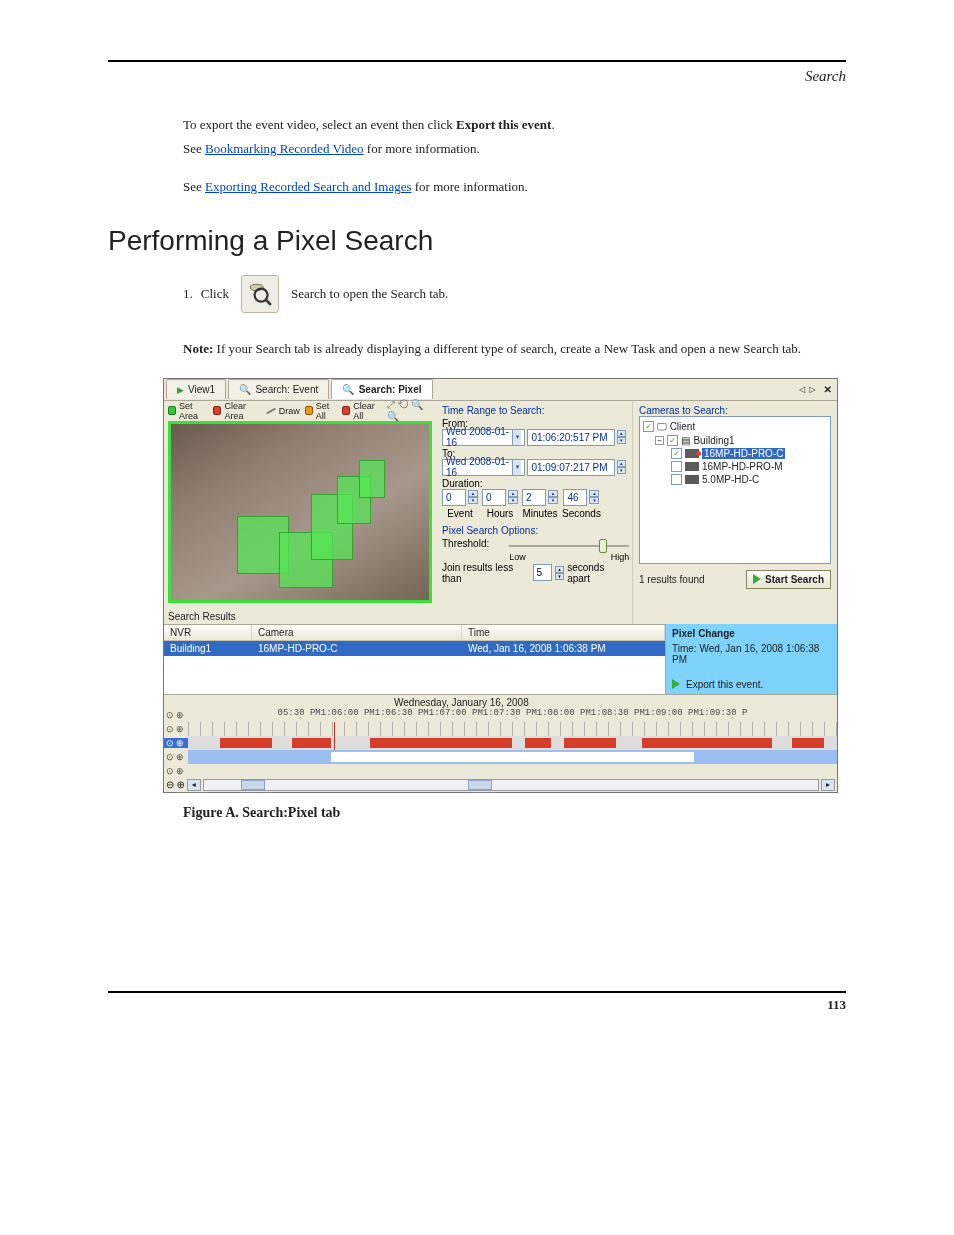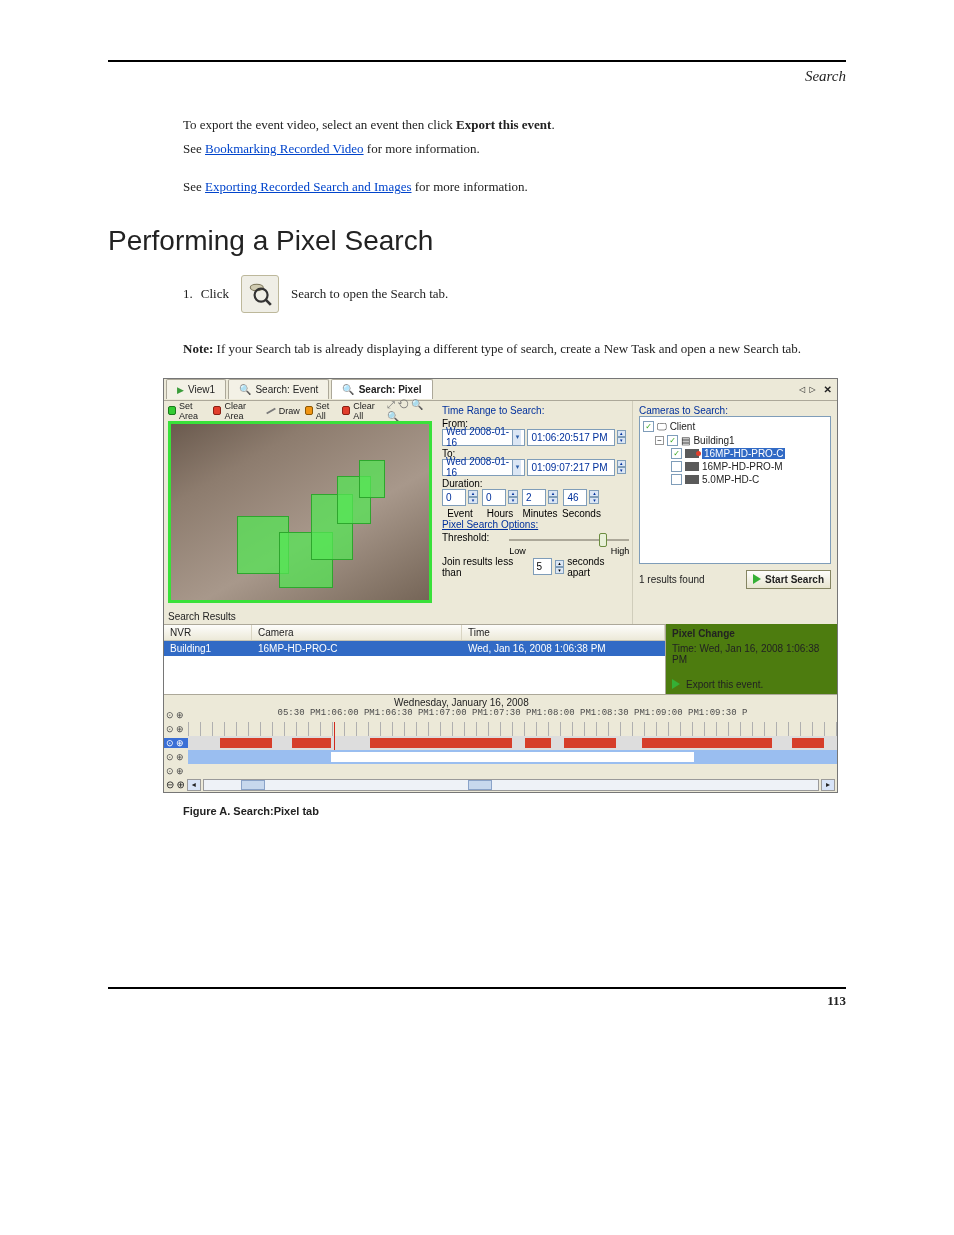--- a/index.html
+++ b/index.html
@@ -75,21 +75,21 @@
   .tl-date { font-size:10px; padding:2px 0 0 230px; }
   .tl-row { display:flex; height:14px; align-items:center; }
   .tl-ctrl { width:24px; font-size:9px; color:#4a4a4a; padding-left:2px; display:flex; gap:1px;}
   .tl-body { flex:1; position:relative; height:100%; }
   .tl-ticks { display:flex; justify-content:center; font-size:9px; color:#4a4a4a; padding:0 2px;font-family:Liberation Mono, monospace; }
   .tl-bar { position:absolute; height:10px; top:2px; }
   .tl-scroll { display:flex; align-items:center; height:14px; padding:0 2px; gap:2px;}
   .sbtn { width:14px;height:12px;border:1px solid #9a9a9a;background:#d8e4f8;font-size:8px;text-align:center;line-height:10px;}
   .scrollbar { flex:1;height:12px;border:1px solid #9a9a9a;background:#eef2f7;position:relative;}
   .scrollthumb{position:absolute;height:10px;background:#c7d8ed;border:1px solid #8aa3c8;}
-  .caption { font-family: Liberation Sans, sans-serif; font-weight:700; font-size:11px; margin:12px 0 0 75px; }
+  .caption { font-family: Liberation Serif, serif; font-weight:700; font-size:14px; margin:12px 0 0 75px; }
   .footer { margin-top: 170px; border-top:2px solid #000; padding-top:4px; text-align:right; font-size:13px; font-weight:700; }
 </style>
 </head>
 <body>
 
 <div class="page">
   <div class="topline"></div>
   <div class="header-right">Search</div>
 
   <p class="body-text" style="margin-top:18px;">
@@ -243,21 +243,21 @@
               <div class="fieldrow">
                 <span class="inp" style="width:24px;">46</span>
                 <span class="spin">
                   <div>▴</div>
                   <div>▾</div>
                 </span>
               </div>
               <span class="black">Seconds</span>
             </div>
         </div>
-        <div class="lab" style="text-decoration:underline;">Pixel Search Options:</div>
+        <div class="lab" style="margin-top:6px;">Pixel Search Options:</div>
         <div style="display:flex;align-items:flex-start;gap:20px;">
           <span class="black">Threshold:</span>
           <div style="flex:1">
             <div class="slider">
                 <div class="slider-track"></div>
                 <div class="slider-thumb"></div>
               </div>
             <div style="display:flex;justify-content:space-between;font-size:9px;">
                 <span class="black">Low</span>
                 <span class="black">High</span>
@@ -324,21 +324,21 @@
             <div style="flex:1;">Time</div>
           </div>
           <div class="results-row">
             <div style="width:88px;">Building1</div>
             <div style="width:210px;">16MP-HD-PRO-C</div>
             <div style="flex:1;">Wed, Jan 16, 2008 1:06:38 PM</div>
           </div>
           <div class="results-spacer"></div>
         </div>
       </div>
-      <div style="width:172px; border-left:1px solid #aca899; background:#4d7c0f;">
+      <div style="width:172px; border-left:1px solid #aca899; background:#7dd3fc;">
         <div class="pcx"><b>Pixel Change</b></div>
         <div class="pcx" style="padding-top:0;">Time: Wed, Jan 16, 2008 1:06:38 PM</div>
         <div class="pcx" style="display:flex;align-items:center;gap:6px;margin-top:6px;">
           <span class="arrow-ic"></span>
           <span>Export this event.</span>
         </div>
       </div>
     </div>
 
     <div class="timeline">

